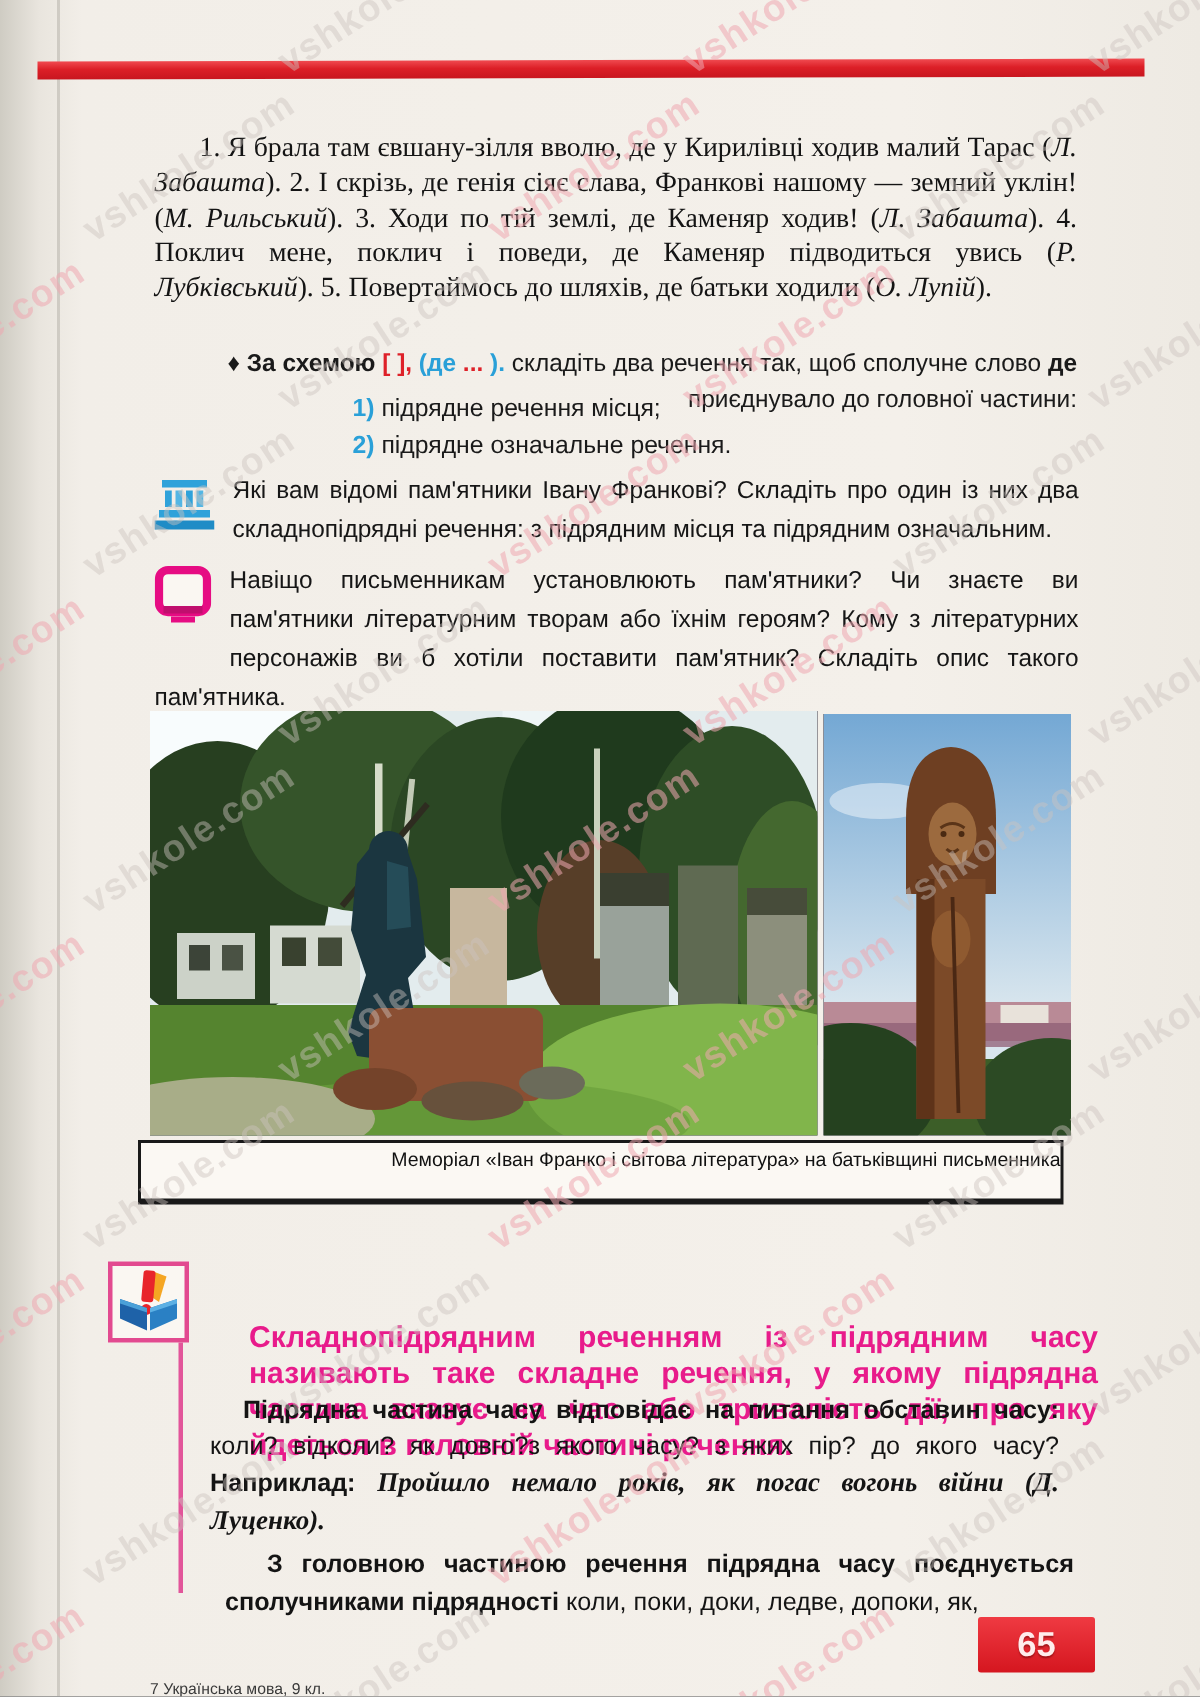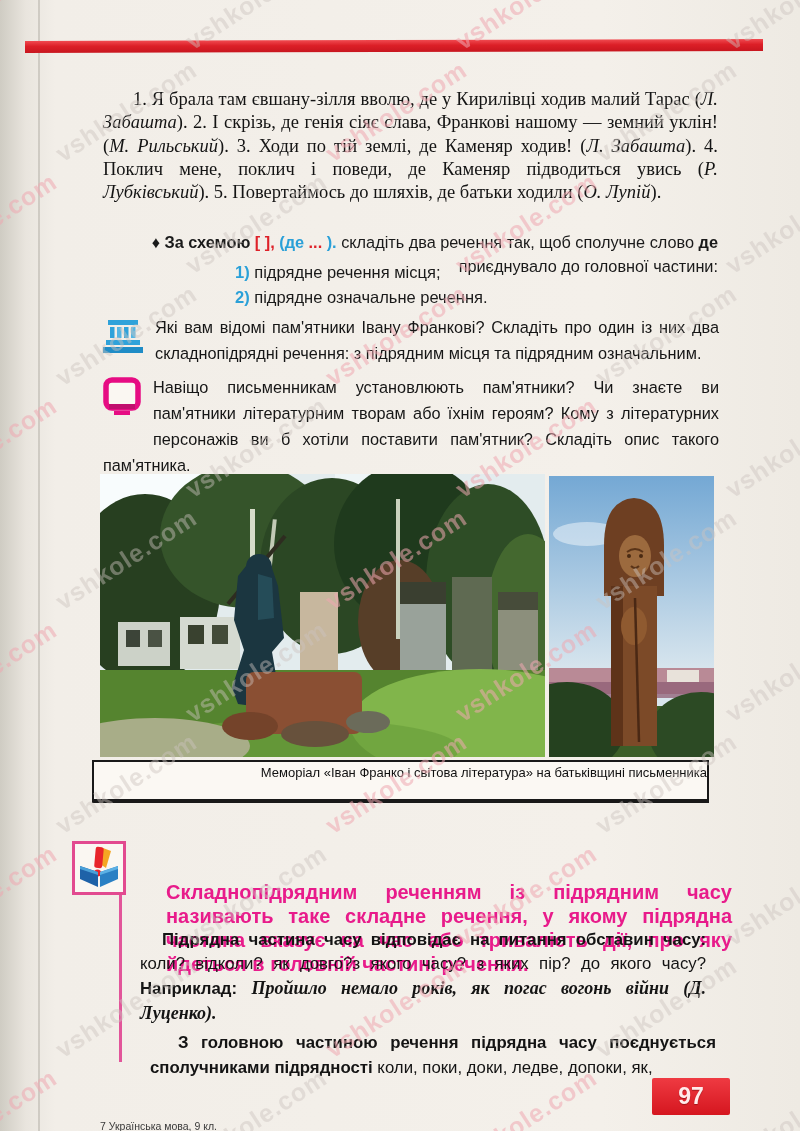--- a/index.html
+++ b/index.html
@@ -179,21 +179,21 @@
       <polygon points="43,22 25,28 25,31 43,25" fill="#5cb0e4"></polygon>
     </svg>
   </div>
   <div class="blk vline"></div>
 
   <p class="blk deftext"><span>Складнопідрядним реченням із підрядним часу називають таке складне речення, у якому підрядна частина вказує на час або тривалість дії, про яку йдеться в головній частині речення.</span></p>
   <p class="blk p3"><span class="b">Підрядна частина часу відповідає на питання обставин часу: </span><span>коли? відколи? як довго?з якого часу? з яких пір? до якого часу? </span><span class="b">Наприклад: </span><span class="serif-i">Пройшло немало років, як погас вогонь війни (Д. Луценко).</span></p>
   <p class="blk p4"><span class="b">З головною частиною речення підрядна часу поєднується сполучниками підрядності </span><span>коли, поки, доки, ледве, допоки, як,</span></p>
 
   <div class="blk footer">7 Українська мова, 9 кл.</div>
-  <div class="blk pagenum">97</div>
+  <div class="blk pagenum">65</div>
 
   <div class="wmlayer">
       <span class="wm wm-a" style="left: -95px; top: -15px;">vshkole.com</span>
       <span class="wm wm-b" style="left: 175px; top: -15px;">vshkole.com</span>
       <span class="wm wm-a" style="left: 445px; top: -15px;">vshkole.com</span>
       <span class="wm wm-b" style="left: 715px; top: -15px;">vshkole.com</span>
       <span class="wm wm-b" style="left: 45px; top: 97px;">vshkole.com</span>
       <span class="wm wm-a" style="left: 315px; top: 97px;">vshkole.com</span>
       <span class="wm wm-b" style="left: 585px; top: 97px;">vshkole.com</span>
       <span class="wm wm-a" style="left: -95px; top: 209px;">vshkole.com</span>

